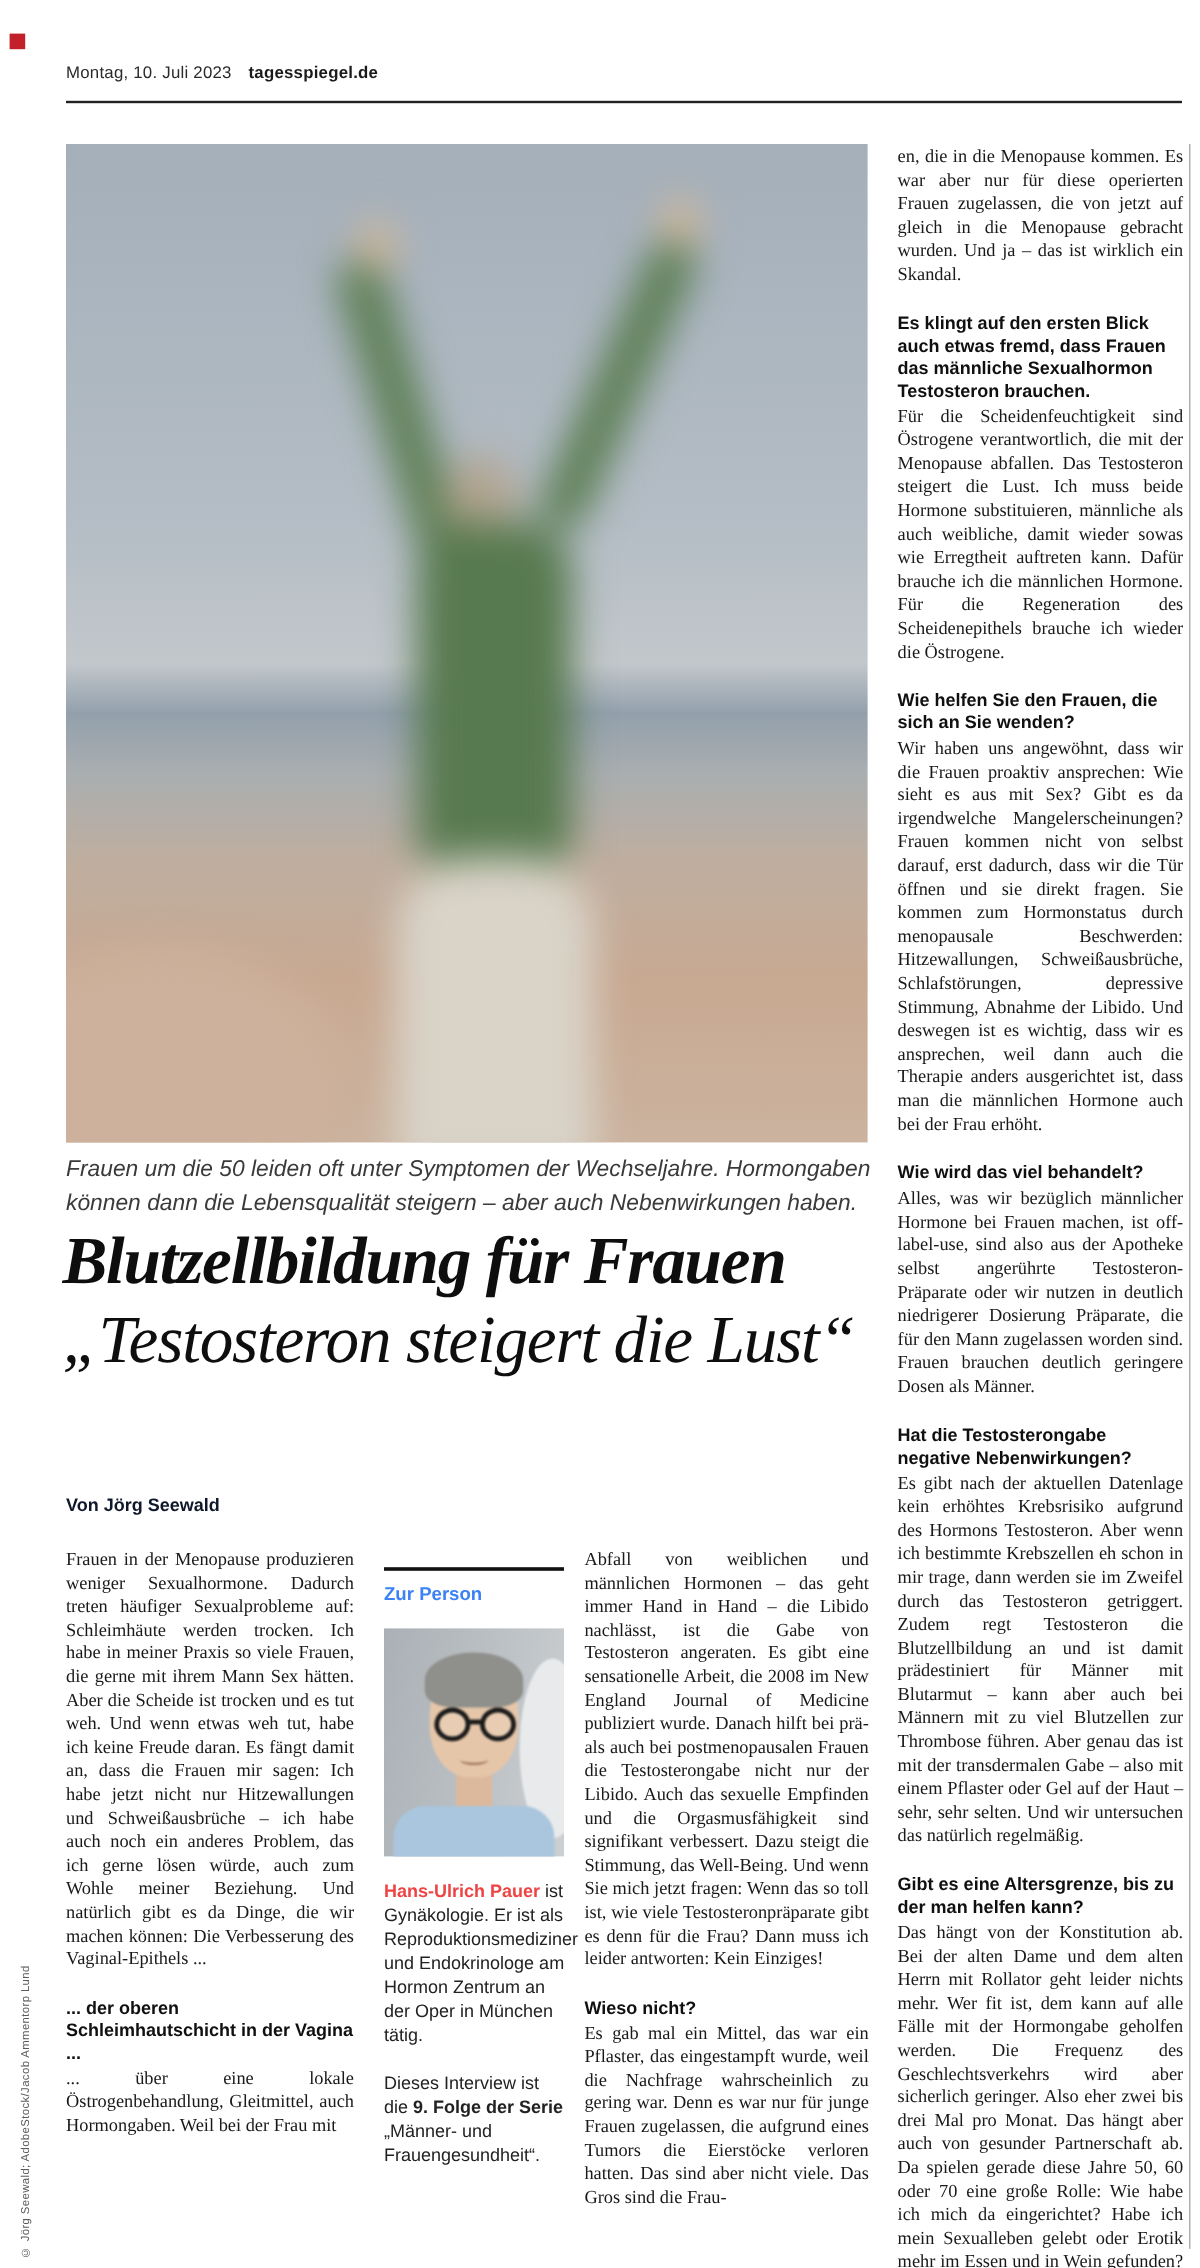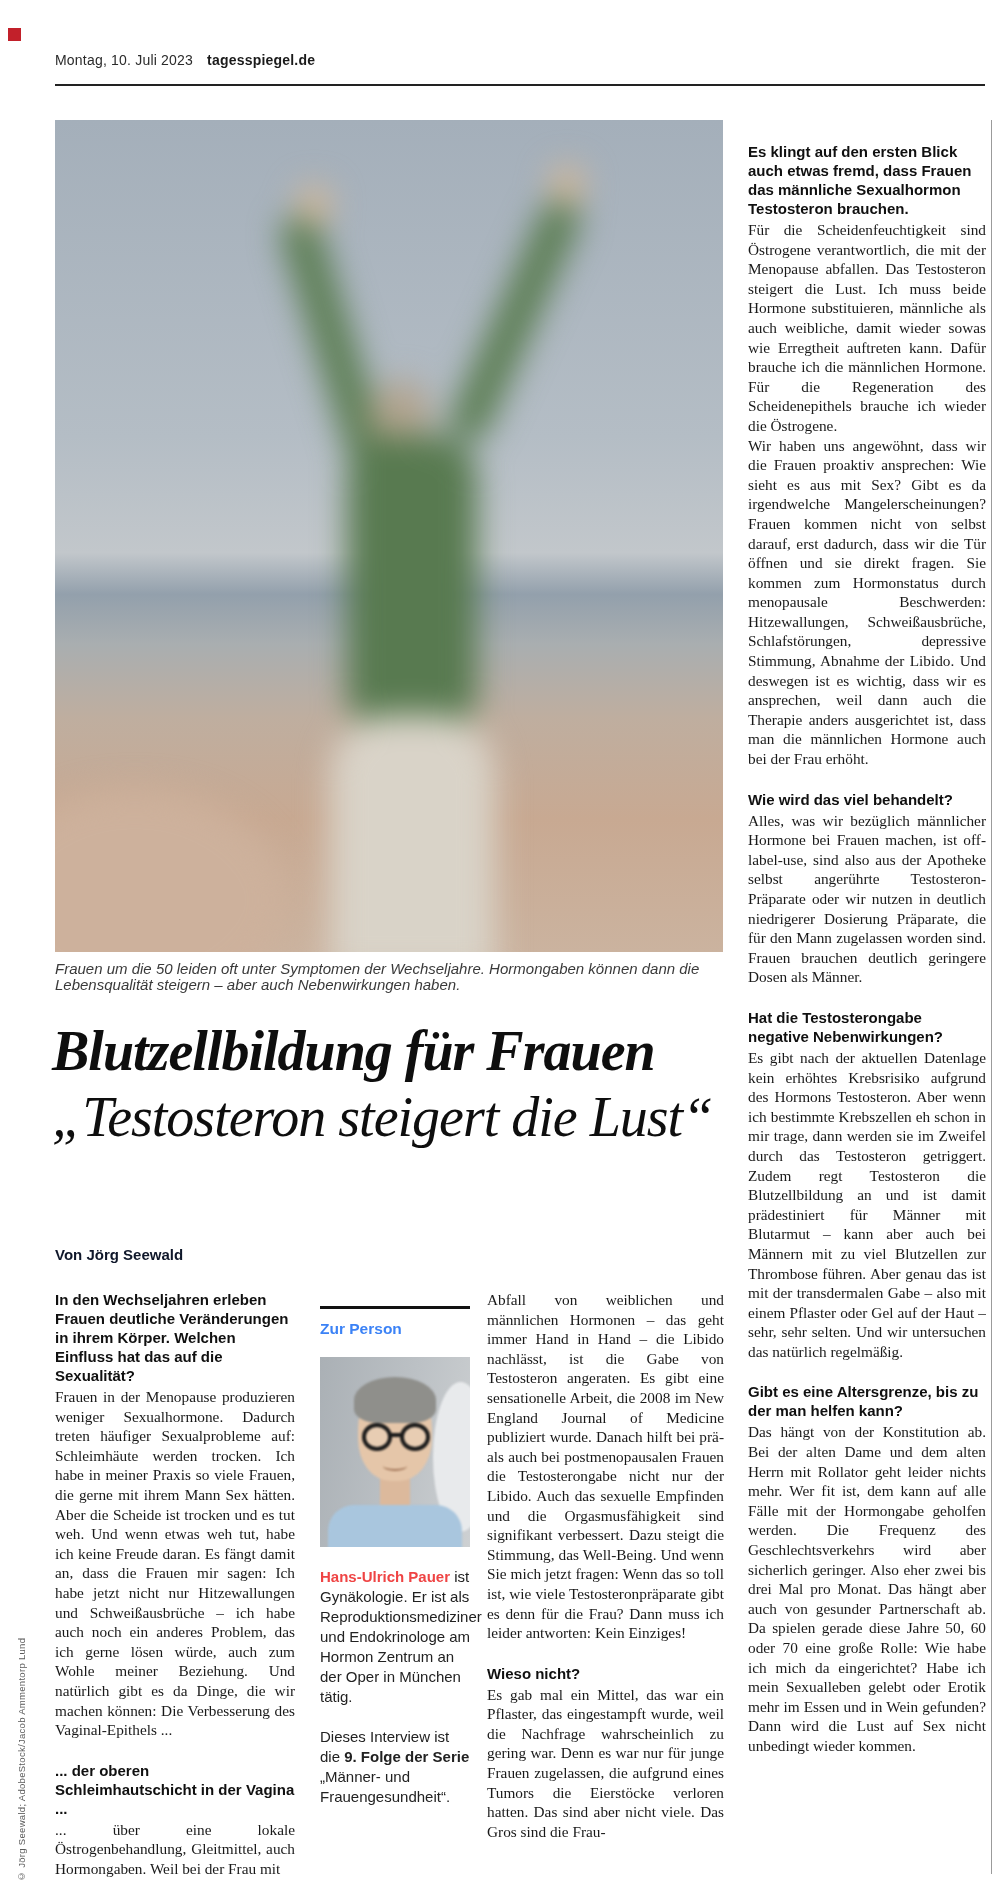--- a/index.html
+++ b/index.html
@@ -20,21 +20,21 @@
   .arm.left  { left:288px; top:120px; transform:rotate(-17deg); }
   .arm.right { left:470px; top:100px; transform:rotate(24deg); }
   .hand { position:absolute; width:34px; height:40px; background:#d3b795; border-radius:50%; }
   .hand.left { left:272px; top:95px; }
   .hand.right { left:525px; top:75px; }
   .head { position:absolute; left:345px; top:290px; width:62px; height:70px; background:#b2a48f; border-radius:50%; }
   .torso { position:absolute; left:322px; top:345px; width:130px; height:300px; background:#587a50; border-radius:42px; }
   .lower { position:absolute; left:305px; top:625px; width:165px; height:260px; background:#d9d3c8; border-radius:60px 60px 0 0; }
   .sandspot { position:absolute; left:-40px; top:700px; width:300px; height:220px; background:#cdb19c; border-radius:50%; }
 
-  .caption { position:absolute; left:55px; top:961px; width:672px; font-family:"Liberation Sans", sans-serif; font-style:italic; font-size:15px; line-height:16px; color:#3a3a3a; }
+  .caption { position:absolute; left:55px; top:961px; width:672px; font-family:"Liberation Sans", sans-serif; font-style:italic; font-size:19px; line-height:28px; color:#3a3a3a; }
 
   .headline { position:absolute; left:52px; top:1018px; width:680px; font-family:"Liberation Serif", serif; font-style:italic; font-size:56px; line-height:66px; letter-spacing:-1px; color:#0e0e0e; }
   .headline .hl-bold { font-weight:bold; }
   .headline .hl-quote { font-weight:normal; }
 
   .byline { position:absolute; left:55px; top:1246px; font-family:"Liberation Sans", sans-serif; font-weight:bold; font-size:15px; color:#0f172a; }
 
   
   .bodytext { font-size:15.3px; line-height:19.6px; text-align:justify; hyphens:auto; -webkit-hyphens:auto; overflow-wrap:break-word; color:#191919; }
   .q { font-family:"Liberation Sans", sans-serif; font-weight:bold; font-size:15px; line-height:19px; color:#101010; text-align:left; margin-top:21px; margin-bottom:2px; }
@@ -93,21 +93,20 @@
   </div>
 </div>
 
 <div class="caption">Frauen um die 50 leiden oft unter Symptomen der Wechseljahre. Hormongaben können dann die Lebensqualität steigern – aber auch Nebenwirkungen haben.</div>
 
 <h1 class="headline"><span class="hl-bold">Blutzellbildung für Frauen</span> <span class="hl-quote">„Testosteron steigert die Lust“</span></h1>
 
 <div class="byline">Von Jörg Seewald</div>
 
 <div class="col col1">
-  <p class="q first">In den Wechseljahren erleben Frauen deutliche Veränderungen in ihrem Körper. Welchen Einfluss hat das auf die Sexualität?</p>
   <p class="bodytext">Frauen in der Menopause produzieren weniger Sexualhormone. Dadurch treten häufiger Sexualprobleme auf: Schleimhäute werden trocken. Ich habe in meiner Praxis so viele Frauen, die gerne mit ihrem Mann Sex hätten. Aber die Scheide ist trocken und es tut weh. Und wenn etwas weh tut, habe ich keine Freude daran. Es fängt damit an, dass die Frauen mir sagen: Ich habe jetzt nicht nur Hitzewallungen und Schweißausbrüche – ich habe auch noch ein anderes Problem, das ich gerne lösen würde, auch zum Wohle meiner Beziehung. Und natürlich gibt es da Dinge, die wir machen können: Die Verbesserung des Vaginal-Epithels ...</p>
   <p class="q">... der oberen Schleimhautschicht in der Vagina ...</p>
   <p class="bodytext">... über eine lokale Östrogenbehandlung, Gleitmittel, auch Hormongaben. Weil bei der Frau mit</p>
 </div>
 
 <div class="col col2">
   <div class="zp-rule"></div>
   <div class="zp-title">Zur Person</div>
   <div class="portrait">
     <div class="pblur">
@@ -126,22 +125,24 @@
   <p class="zp-note"><span>Dieses Interview ist die </span><b>9. Folge der Serie</b><span> „Männer- und Frauengesundheit“.</span></p>
 </div>
 
 <div class="col col3 ">
   <p class="bodytext">Abfall von weiblichen und männlichen Hormonen – das geht immer Hand in Hand – die Libido nachlässt, ist die Gabe von Testosteron angeraten. Es gibt eine sensationelle Arbeit, die 2008 im New England Journal of Medicine publiziert wurde. Danach hilft bei prä- als auch bei postmenopausalen Frauen die Testosterongabe nicht nur der Libido. Auch das sexuelle Empfinden und die Orgasmusfähigkeit sind signifikant verbessert. Dazu steigt die Stimmung, das Well-Being. Und wenn Sie mich jetzt fragen: Wenn das so toll ist, wie viele Testosteronpräparate gibt es denn für die Frau? Dann muss ich leider antworten: Kein Einziges!</p>
   <p class="q">Wieso nicht?</p>
   <p class="bodytext">Es gab mal ein Mittel, das war ein Pflaster, das eingestampft wurde, weil die Nachfrage wahrscheinlich zu gering war. Denn es war nur für junge Frauen zugelassen, die aufgrund eines Tumors die Eierstöcke verloren hatten. Das sind aber nicht viele. Das Gros sind die Frau-</p>
 </div>
 
 <div class="col col4">
+  <p class="bodytext">en, die in die Menopause kommen. Es war aber nur für diese operierten Frauen zugelassen, die von jetzt auf gleich in die Menopause gebracht wurden. Und ja – das ist wirklich ein Skandal.</p>
   <p class="q">Es klingt auf den ersten Blick auch etwas fremd, dass Frauen das männliche Sexualhormon Testosteron brauchen.</p>
   <p class="bodytext">Für die Scheidenfeuchtigkeit sind Östrogene verantwortlich, die mit der Menopause abfallen. Das Testosteron steigert die Lust. Ich muss beide Hormone substituieren, männliche als auch weibliche, damit wieder sowas wie Erregtheit auftreten kann. Dafür brauche ich die männlichen Hormone. Für die Regeneration des Scheidenepithels brauche ich wieder die Östrogene.</p>
+  <p class="q">Wie helfen Sie den Frauen, die sich an Sie wenden?</p>
   <p class="bodytext">Wir haben uns angewöhnt, dass wir die Frauen proaktiv ansprechen: Wie sieht es aus mit Sex? Gibt es da irgendwelche Mangelerscheinungen? Frauen kommen nicht von selbst darauf, erst dadurch, dass wir die Tür öffnen und sie direkt fragen. Sie kommen zum Hormonstatus durch menopausale Beschwerden: Hitzewallungen, Schweißausbrüche, Schlafstörungen, depressive Stimmung, Abnahme der Libido. Und deswegen ist es wichtig, dass wir es ansprechen, weil dann auch die Therapie anders ausgerichtet ist, dass man die männlichen Hormone auch bei der Frau erhöht.</p>
   <p class="q">Wie wird das viel behandelt?</p>
   <p class="bodytext">Alles, was wir bezüglich männlicher Hormone bei Frauen machen, ist off-label-use, sind also aus der Apotheke selbst angerührte Testosteron-Präparate oder wir nutzen in deutlich niedrigerer Dosierung Präparate, die für den Mann zugelassen worden sind. Frauen brauchen deutlich geringere Dosen als Männer.</p>
   <p class="q">Hat die Testosterongabe negative Nebenwirkungen?</p>
   <p class="bodytext">Es gibt nach der aktuellen Datenlage kein erhöhtes Krebsrisiko aufgrund des Hormons Testosteron. Aber wenn ich bestimmte Krebszellen eh schon in mir trage, dann werden sie im Zweifel durch das Testosteron getriggert. Zudem regt Testosteron die Blutzellbildung an und ist damit prädestiniert für Männer mit Blutarmut – kann aber auch bei Männern mit zu viel Blutzellen zur Thrombose führen. Aber genau das ist mit der transdermalen Gabe – also mit einem Pflaster oder Gel auf der Haut – sehr, sehr selten. Und wir untersuchen das natürlich regelmäßig.</p>
   <p class="q">Gibt es eine Altersgrenze, bis zu der man helfen kann?</p>
   <p class="bodytext">Das hängt von der Konstitution ab. Bei der alten Dame und dem alten Herrn mit Rollator geht leider nichts mehr. Wer fit ist, dem kann auf alle Fälle mit der Hormongabe geholfen werden. Die Frequenz des Geschlechtsverkehrs wird aber sicherlich geringer. Also eher zwei bis drei Mal pro Monat. Das hängt aber auch von gesunder Partnerschaft ab. Da spielen gerade diese Jahre 50, 60 oder 70 eine große Rolle: Wie habe ich mich da eingerichtet? Habe ich mein Sexualleben gelebt oder Erotik mehr im Essen und in Wein gefunden? Dann wird die Lust auf Sex nicht unbedingt wieder kommen.</p>
 </div>
 
 <div class="vrule"></div>

